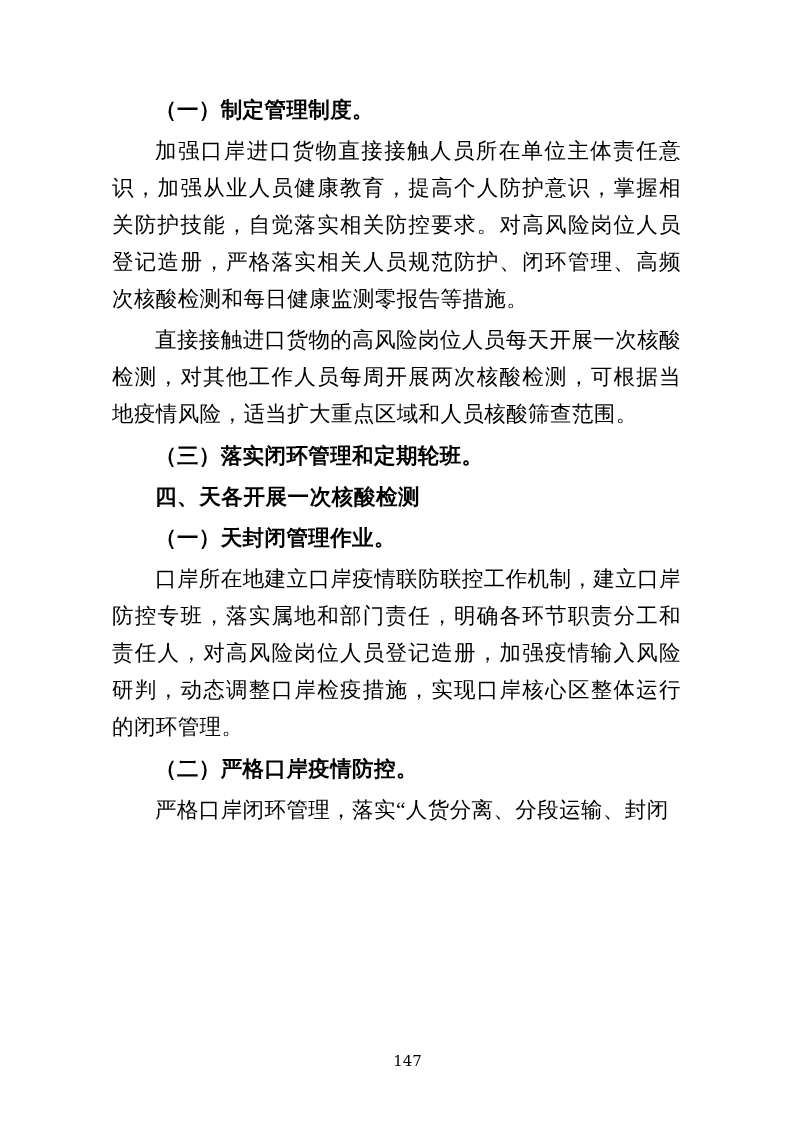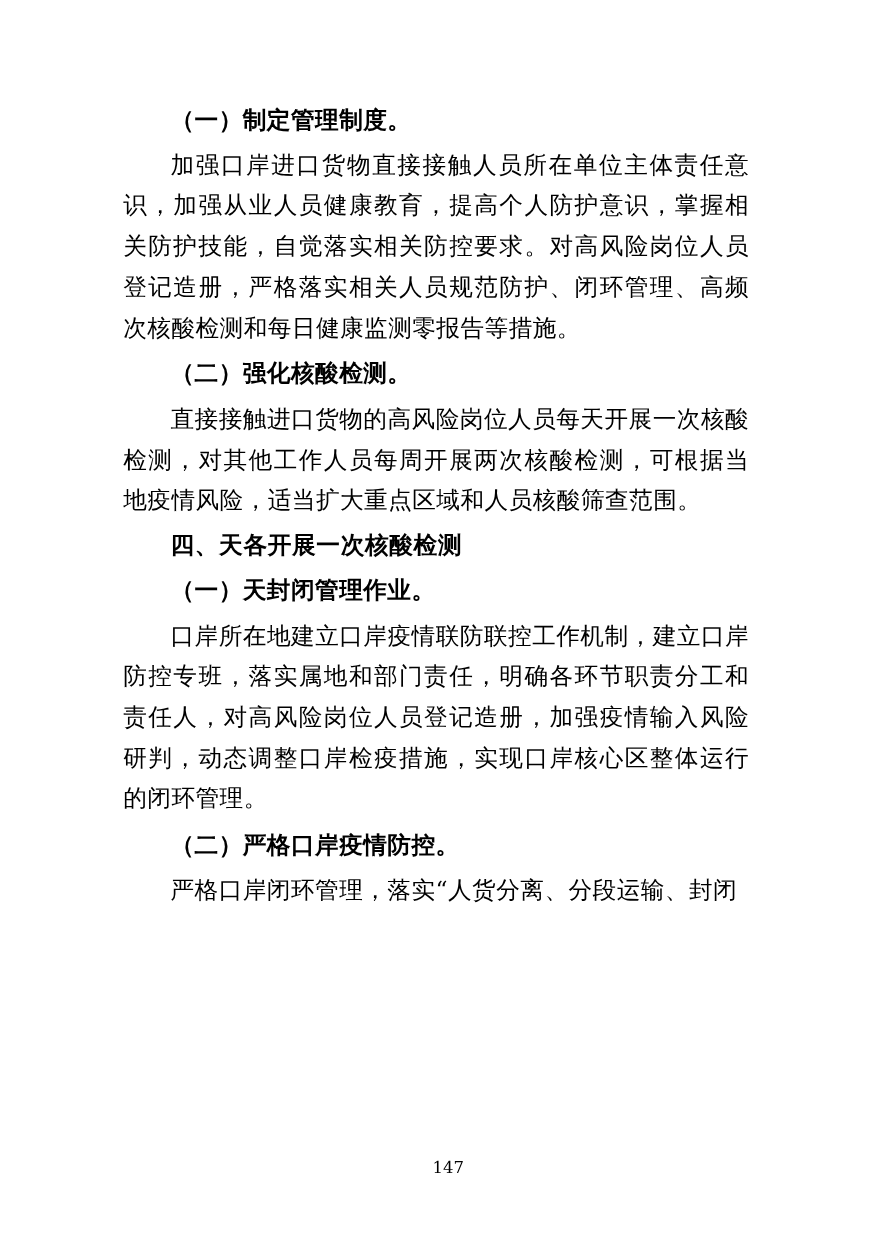--- a/index.html
+++ b/index.html
@@ -27,20 +27,21 @@
   .doc-body {
     width: 100%;
   }
   p {
     margin: 0 0 0.20em 0;
     font-size: 21.5px;
     line-height: 1.72;
     text-align: justify;
     text-justify: inter-ideograph;
     letter-spacing: 0.4px;
+    font-family: Liberation Serif, serif;
   }
   p.indent {
     text-indent: 2em;
   }
   p.heading {
     text-indent: 2em;
     font-weight: bold;
     font-family: "DejaVu Sans", "Liberation Sans", sans-serif;
     letter-spacing: 0.6px;
   }
@@ -62,22 +63,22 @@
     padding-left: 22px;
   }
 </style>
 </head>
 <body>
 
 <div class="page">
   <div class="doc-body">
     <p class="subheading">（一）制定管理制度。</p>
     <p class="indent">加强口岸进口货物直接接触人员所在单位主体责任意识，加强从业人员健康教育，提高个人防护意识，掌握相关防护技能，自觉落实相关防控要求。对高风险岗位人员登记造册，严格落实相关人员规范防护、闭环管理、高频次核酸检测和每日健康监测零报告等措施。</p>
-    <p class="subheading">（二）强化核酸检测。</p>
     <p class="indent">直接接触进口货物的高风险岗位人员每天开展一次核酸检测，对其他工作人员每周开展两次核酸检测，可根据当地疫情风险，适当扩大重点区域和人员核酸筛查范围。</p>
+    <p class="subheading">（三）落实闭环管理和定期轮班。</p>
     <p class="heading">四、天各开展一次核酸检测</p>
     <p class="subheading">（一）天封闭管理作业。</p>
     <p class="indent">口岸所在地建立口岸疫情联防联控工作机制，建立口岸防控专班，落实属地和部门责任，明确各环节职责分工和责任人，对高风险岗位人员登记造册，加强疫情输入风险研判，动态调整口岸检疫措施，实现口岸核心区整体运行的闭环管理。</p>
     <p class="subheading">（二）严格口岸疫情防控。</p>
     <p class="indent">严格口岸闭环管理，落实“人货分离、分段运输、封闭</p>
   </div>
   <div class="page-number">147</div>
 </div>
 
 </body></html>

